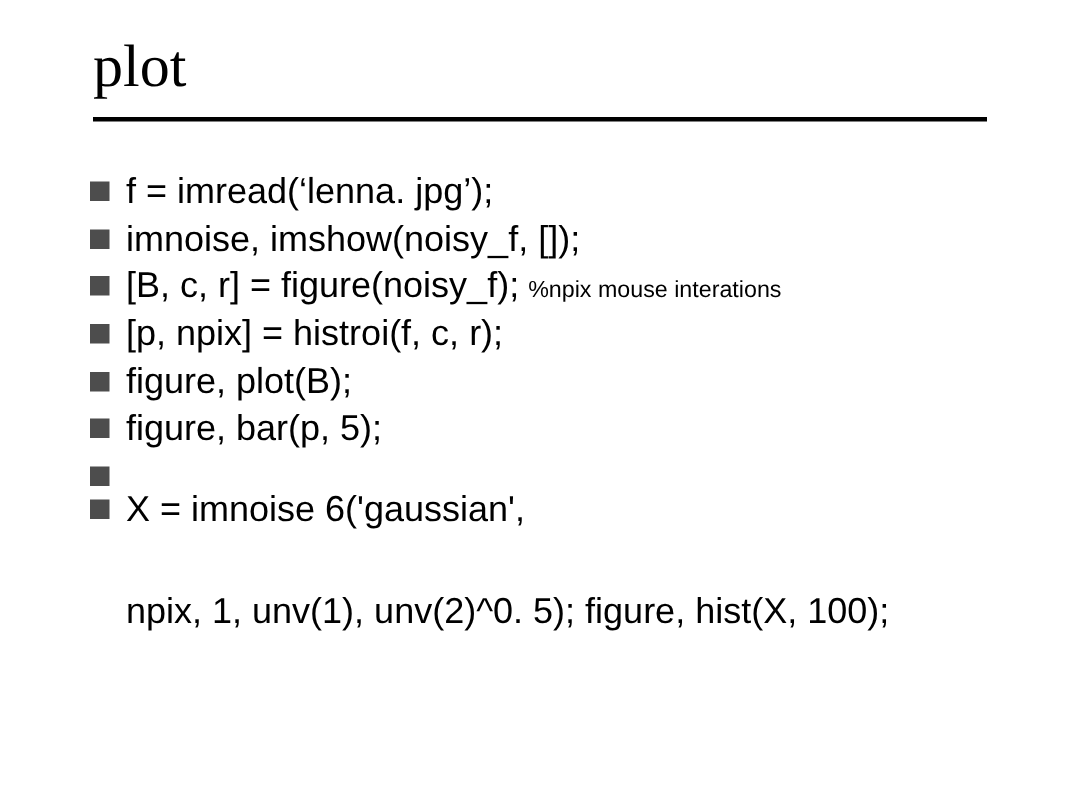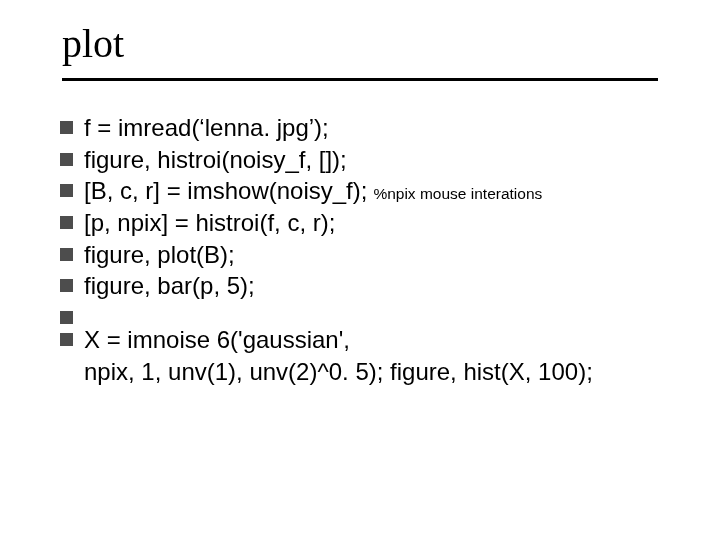--- a/index.html
+++ b/index.html
@@ -58,20 +58,21 @@
   }
   .txt {
     font-family: Arial, Helvetica, sans-serif;
     letter-spacing: 0px;
   }
   .cont {
     margin-left: 24px;
     font-size: 24px;
     line-height: 1.32;
     font-family: Arial, Helvetica, sans-serif;
+    margin-top: 36px;
   }
   .comment {
     font-size: 15.5px;
     font-family: Arial, Helvetica, sans-serif;
     margin-left: 6px;
   }
 </style>
 </head>
 <body>
 
@@ -85,27 +86,27 @@
   <div class="body">
 
     <div class="line">
       <div class="bullet"></div>
       <span class="txt">f = imread(‘lenna. jpg’);</span>
     </div>
 
 
     <div class="line">
       <div class="bullet"></div>
-      <span class="txt">figure, histroi(noisy_f, []);</span>
+      <span class="txt">imnoise, imshow(noisy_f, []);</span>
     </div>
 
     <div class="line">
       <div class="bullet"></div>
       <span class="txt">
-        <span>[B, c, r] = imshow(noisy_f);</span><span class="comment">%npix mouse interations</span>
+        <span>[B, c, r] = figure(noisy_f);</span><span class="comment">%npix mouse interations</span>
       </span>
     </div>
 
     <div class="line">
       <div class="bullet"></div>
       <span class="txt">[p, npix] = histroi(f, c, r);</span>
     </div>
 
     <div class="line">
       <div class="bullet"></div>

